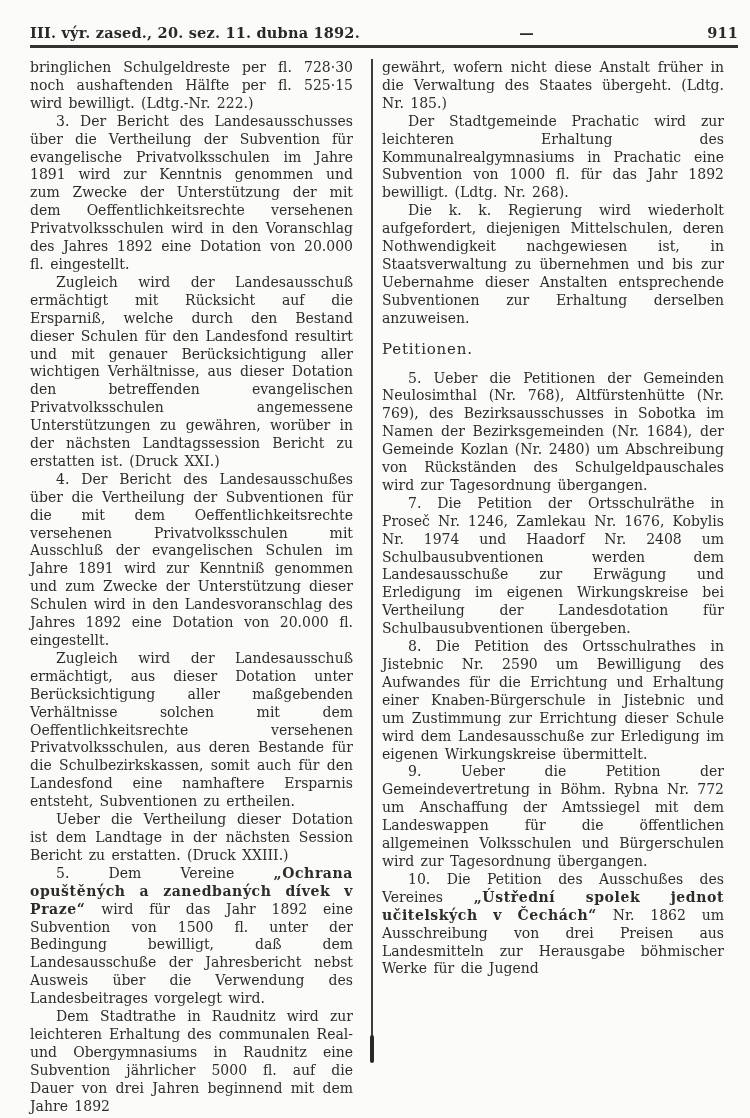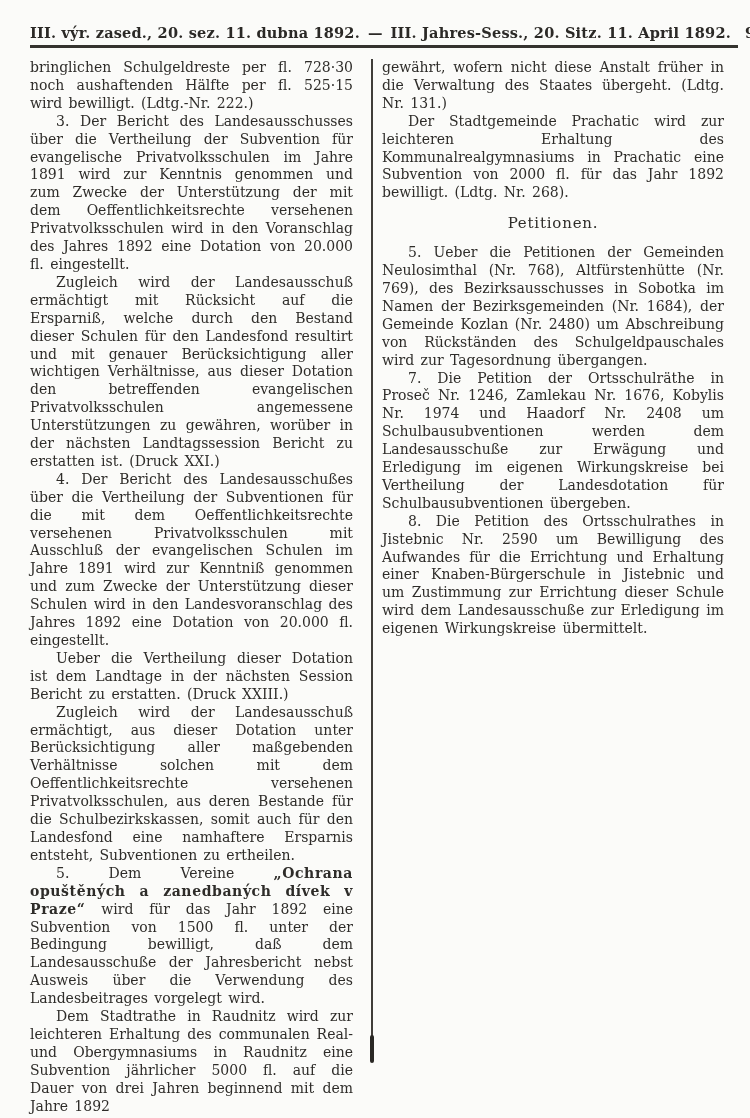--- a/index.html
+++ b/index.html
@@ -69,59 +69,60 @@
   .antiqua {
     font-weight: bold;
     letter-spacing: 0.6px;
     word-spacing: 0.05em;
   }
   .antiqua-h { font-weight: bold; }
   h3.petitions-heading {
     font-size: 15px;
     font-weight: normal;
     letter-spacing: 0.8px;
-    text-align: center;
     margin: 13px 0 11px 0;
     text-indent: 0;
   }
 </style>
 </head>
 <body>
 
 <div class="page">
 
   <div class="header">
     <span class="h-group"><span>III.</span> <span class="antiqua-h">výr. zased., 20. sez. 11. dubna 1892.</span></span>
     <span class="h-sep">—</span>
-    <span class="h-group"><span>III.</span> <span>Jahres-Sess., 20. Sitz. 11. April 1892.</span></span>
     <span class="h-page">911</span>
   </div>
 
   <div class="rule"></div>
 
   <div class="columns">
 
     <div class="col col-left">
       <p class="para">bringlichen Schulgeldreste per fl. 728·30 noch aushaftenden Hälfte per fl. 525·15 wird bewilligt. (Ldtg.-Nr. 222.)</p>
       <p class="para indent">3. Der Bericht des Landesausschusses über die Vertheilung der Subvention für evangelische Privatvolksschulen im Jahre 1891 wird zur Kenntnis genommen und zum Zwecke der Unterstützung der mit dem Oeffentlichkeitsrechte versehenen Privatvolksschulen wird in den Voranschlag des Jahres 1892 eine Dotation von 20.000 fl. eingestellt.</p>
       <p class="para indent">Zugleich wird der Landesausschuß ermächtigt mit Rücksicht auf die Ersparniß, welche durch den Bestand dieser Schulen für den Landesfond resultirt und mit genauer Berücksichtigung aller wichtigen Verhältnisse, aus dieser Dotation den betreffenden evangelischen Privatvolksschulen angemessene Unterstützungen zu gewähren, worüber in der nächsten Landtagssession Bericht zu erstatten ist. (Druck XXI.)</p>
       <p class="para indent">4. Der Bericht des Landesausschußes über die Vertheilung der Subventionen für die mit dem Oeffentlichkeitsrechte versehenen Privatvolksschulen mit Ausschluß der evangelischen Schulen im Jahre 1891 wird zur Kenntniß genommen und zum Zwecke der Unterstützung dieser Schulen wird in den Landesvoranschlag des Jahres 1892 eine Dotation von 20.000 fl. eingestellt.</p>
+      <p class="para indent">Zugleich wird der Landesausschuß ermächtigt, aus dieser Dotation unter Berücksichtigung aller maßgebenden Verhältnisse solchen mit dem Oeffentlichkeitsrechte versehenen Privatvolksschulen, aus deren Bestande für die Schulbezirkskassen, somit auch für den Landesfond eine namhaftere Ersparnis entsteht, Subventionen zu ertheilen.</p>
       <p class="para indent">Ueber die Vertheilung dieser Dotation ist dem Landtage in der nächsten Session Bericht zu erstatten. (Druck XXIII.)</p>
-      <p class="para indent">Zugleich wird der Landesausschuß ermächtigt, aus dieser Dotation unter Berücksichtigung aller maßgebenden Verhältnisse solchen mit dem Oeffentlichkeitsrechte versehenen Privatvolksschulen, aus deren Bestande für die Schulbezirkskassen, somit auch für den Landesfond eine namhaftere Ersparnis entsteht, Subventionen zu ertheilen.</p>
       <p class="para indent"><span>5. Dem Vereine </span><span class="antiqua">„Ochrana opuštěných a zanedbaných dívek v Praze“</span><span> wird für das Jahr 1892 eine Subvention von 1500 fl. unter der Bedingung bewilligt, daß dem Landesausschuße der Jahresbericht nebst Ausweis über die Verwendung des Landesbeitrages vorgelegt wird.</span></p>
       <p class="para indent">Dem Stadtrathe in Raudnitz wird zur leichteren Erhaltung des communalen Real- und Obergymnasiums in Raudnitz eine Subvention jährlicher 5000 fl. auf die Dauer von drei Jahren beginnend mit dem Jahre 1892</p>
     </div>
 
     <div class="divider">
       <div class="blob"></div>
     </div>
 
     <div class="col col-right">
-      <p class="para">gewährt, wofern nicht diese Anstalt früher in die Verwaltung des Staates übergeht. (Ldtg. Nr. 131.)</p>
-      <p class="para indent">Der Stadtgemeinde Prachatic wird zur leichteren Erhaltung des Kommunalrealgymnasiums in Prachatic eine Subvention von 2000 fl. für das Jahr 1892 bewilligt. (Ldtg. Nr. 268).</p>
+      <p class="para">gewährt, wofern nicht diese Anstalt früher in die Verwaltung des Staates übergeht. (Ldtg. Nr. 185.)</p>
+      <p class="para indent">Der Stadtgemeinde Prachatic wird zur leichteren Erhaltung des Kommunalrealgymnasiums in Prachatic eine Subvention von 1000 fl. für das Jahr 1892 bewilligt. (Ldtg. Nr. 268).</p>
+      <p class="para indent">Die k. k. Regierung wird wiederholt aufgefordert, diejenigen Mittelschulen, deren Nothwendigkeit nachgewiesen ist, in Staatsverwaltung zu übernehmen und bis zur Uebernahme dieser Anstalten entsprechende Subventionen zur Erhaltung derselben anzuweisen.</p>
       <h3 class="petitions-heading">Petitionen.</h3>
       <p class="para indent">5. Ueber die Petitionen der Gemeinden Neulosimthal (Nr. 768), Altfürstenhütte (Nr. 769), des Bezirksausschusses in Sobotka im Namen der Bezirksgemeinden (Nr. 1684), der Gemeinde Kozlan (Nr. 2480) um Abschreibung von Rückständen des Schulgeldpauschales wird zur Tagesordnung übergangen.</p>
       <p class="para indent">7. Die Petition der Ortsschulräthe in Proseč Nr. 1246, Zamlekau Nr. 1676, Kobylis Nr. 1974 und Haadorf Nr. 2408 um Schulbausubventionen werden dem Landesausschuße zur Erwägung und Erledigung im eigenen Wirkungskreise bei Vertheilung der Landesdotation für Schulbausubventionen übergeben.</p>
       <p class="para indent">8. Die Petition des Ortsschulrathes in Jistebnic Nr. 2590 um Bewilligung des Aufwandes für die Errichtung und Erhaltung einer Knaben-Bürgerschule in Jistebnic und um Zustimmung zur Errichtung dieser Schule wird dem Landesausschuße zur Erledigung im eigenen Wirkungskreise übermittelt.</p>
+      <p class="para indent">9. Ueber die Petition der Gemeindevertretung in Böhm. Rybna Nr. 772 um Anschaffung der Amtssiegel mit dem Landeswappen für die öffentlichen allgemeinen Volksschulen und Bürgerschulen wird zur Tagesordnung übergangen.</p>
+      <p class="para indent"><span>10. Die Petition des Ausschußes des Vereines </span><span class="antiqua">„Ústřední spolek jednot učitelských v Čechách“</span><span> Nr. 1862 um Ausschreibung von drei Preisen aus Landesmitteln zur Herausgabe böhmischer Werke für die Jugend</span></p>
     </div>
 
   </div>
 </div>
 
 </body></html>

